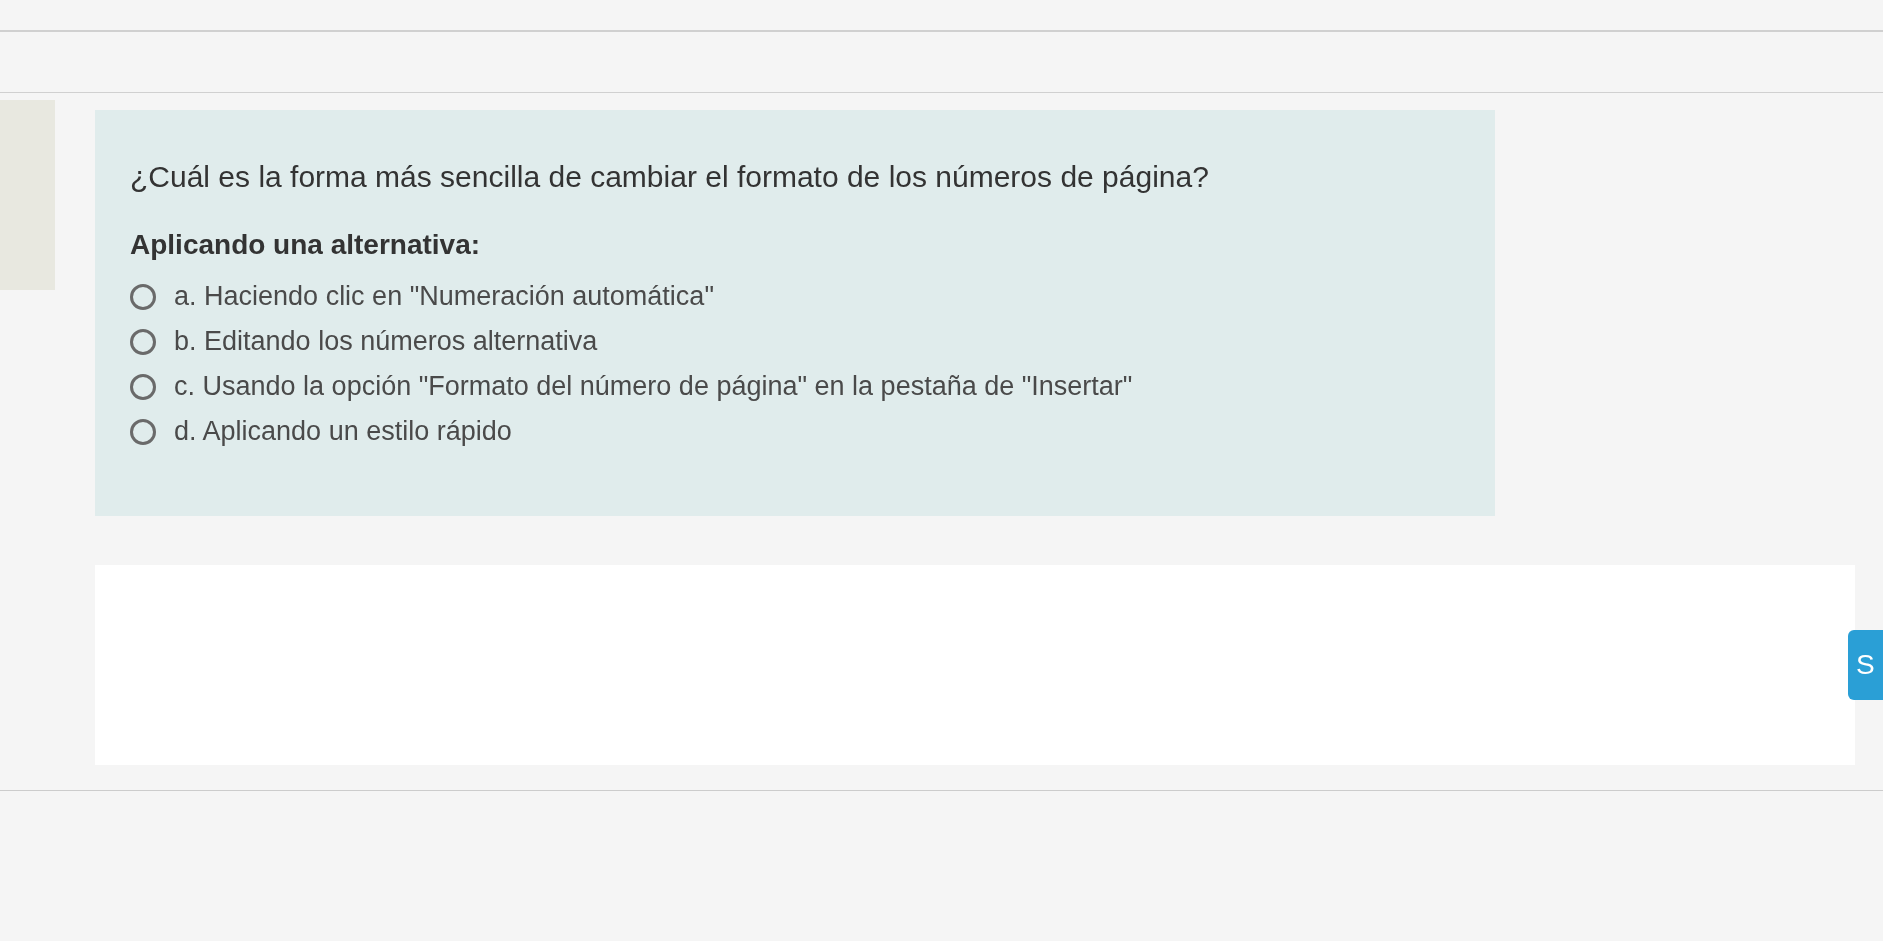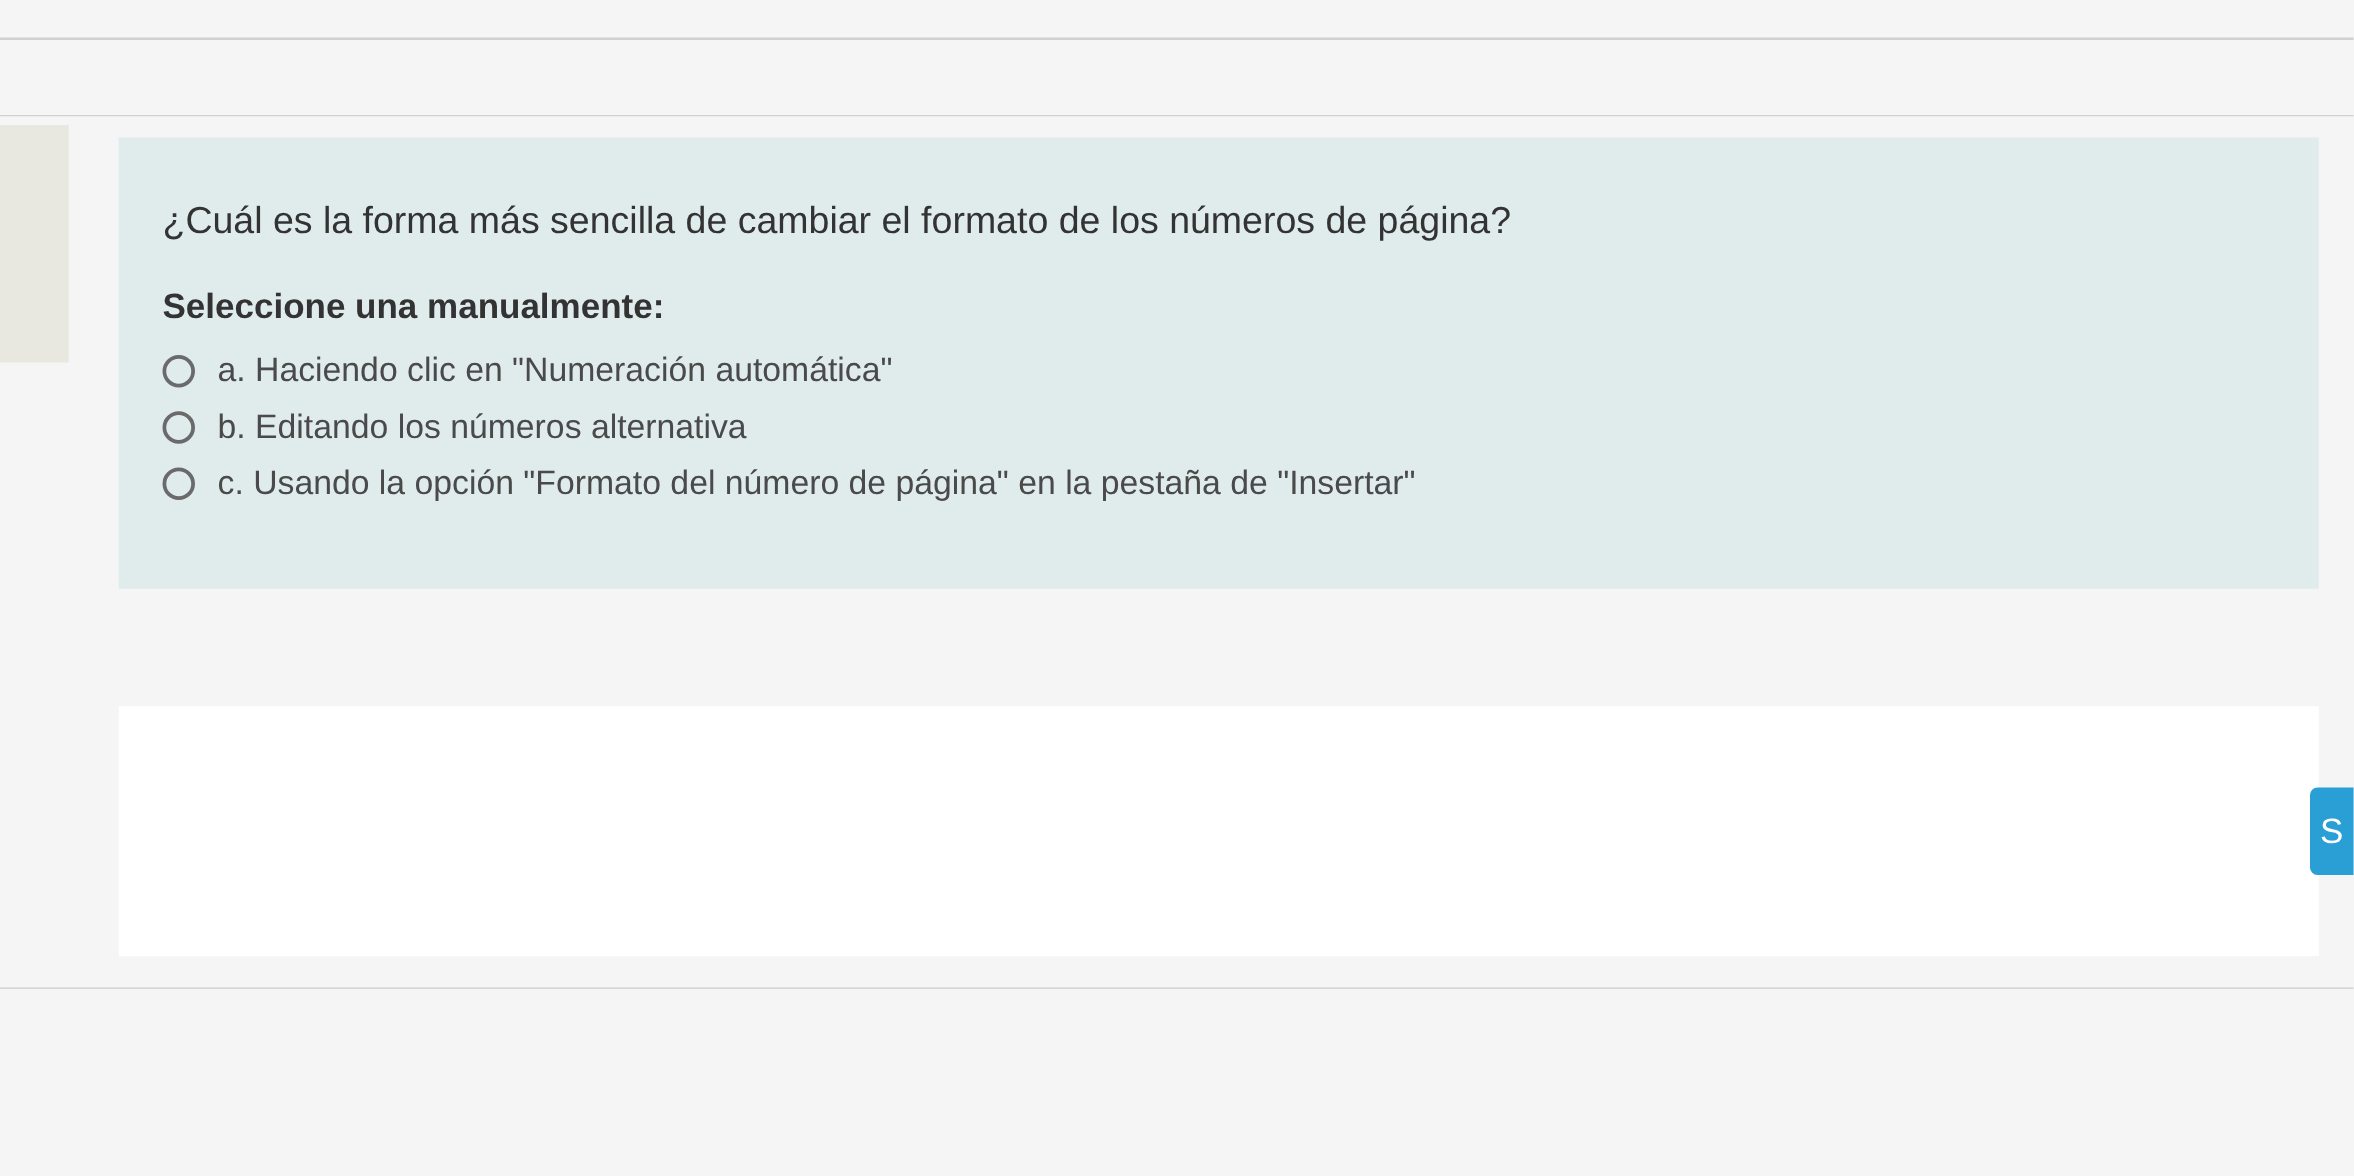--- a/index.html
+++ b/index.html
@@ -31,21 +31,21 @@
       left: 0;
       top: 100px;
       width: 55px;
       height: 190px;
       background-color: #e8e8e0;
     }
     .question-container {
       position: absolute;
       left: 95px;
       top: 110px;
-      width: 1760px;
+      width: 1400px;
       background-color: #e0ecec;
       padding: 50px 35px 55px 35px;
     }
     .question-text {
       font-size: 30px;
       color: #333333;
       margin-bottom: 35px;
       font-weight: normal;
     }
     .instruction-text {
@@ -111,21 +111,21 @@
 </head>
 <body>
 
 <div class="top-divider"></div>
 <div class="top-divider-2"></div>
 
 <div class="sidebar-placeholder"></div>
 
 <div class="question-container">
   <div class="question-text">¿Cuál es la forma más sencilla de cambiar el formato de los números de página?</div>
-  <div class="instruction-text">Seleccione una manualmente:</div>
+  <div class="instruction-text">Aplicando una alternativa:</div>
 
   <div class="option-row">
     <div class="radio-button"></div>
     <div class="option-label">
       <span>a.</span>
       <span>Haciendo clic en "Numeración automática"</span>
     </div>
   </div>
 
   <div class="option-row">
@@ -137,20 +137,27 @@
   </div>
 
   <div class="option-row">
     <div class="radio-button"></div>
     <div class="option-label">
       <span>c.</span>
       <span>Usando la opción "Formato del número de página" en la pestaña de "Insertar"</span>
     </div>
   </div>
 
+  <div class="option-row">
+    <div class="radio-button"></div>
+    <div class="option-label">
+      <span>d.</span>
+      <span>Aplicando un estilo rápido</span>
+    </div>
+  </div>
 </div>
 
 <div class="bottom-white-area"></div>
 
 <button class="submit-button">
   <span>S</span>
 </button>
 
 <div class="bottom-divider"></div>
 

